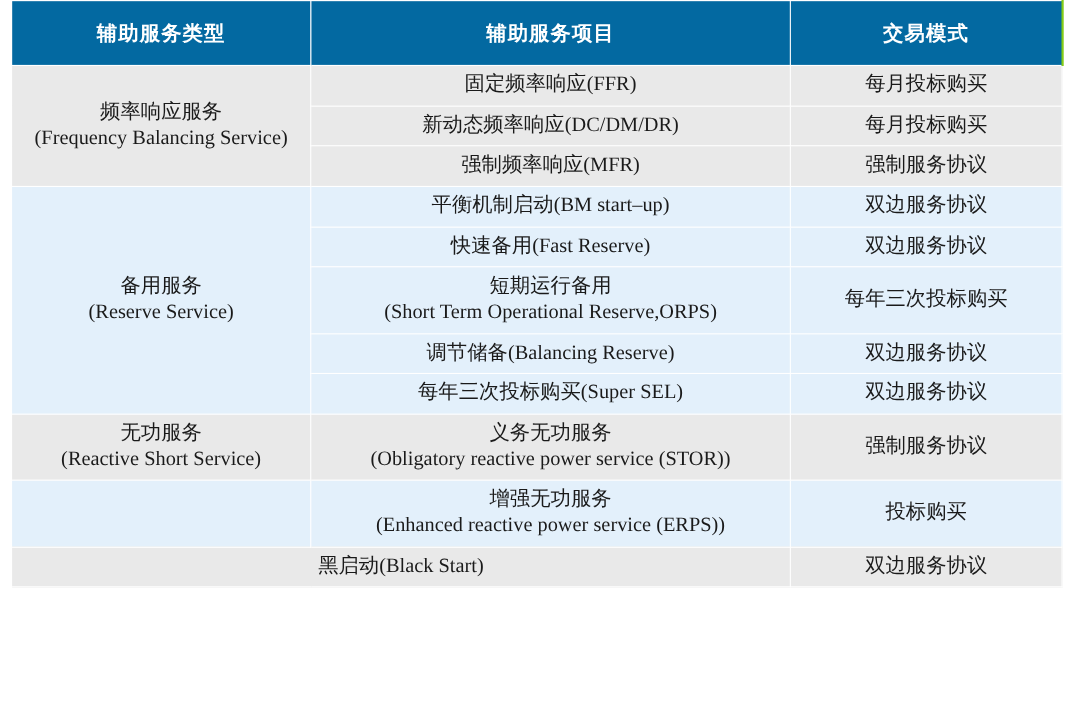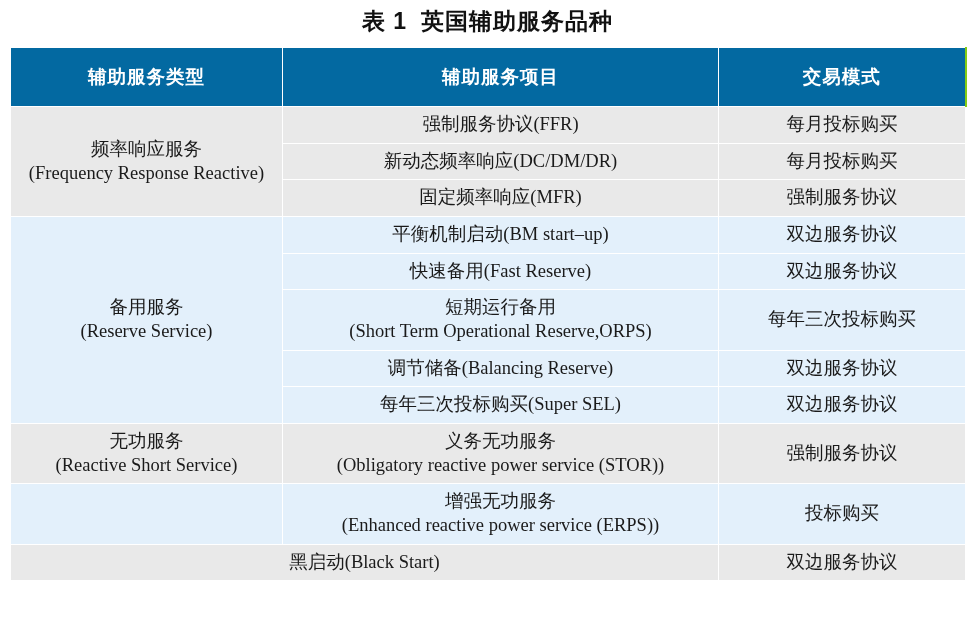--- a/index.html
+++ b/index.html
@@ -72,53 +72,50 @@
     font-size: 18.5px;
   }
   .two-line span { display: block; }
   td .line { display: block; }
 </style>
 </head>
 <body>
 
 <div class="page">
 
-  <div class="table-title">
-    <span class="title-num">表 1</span><span>英国辅助服务品种</span>
-  </div>
 
   <table class="aux">
     <colgroup>
       <col class="col-a">
         <col class="col-b">
         <col class="col-c">
     </colgroup>
     <thead>
       <tr>
         <th>辅助服务类型</th>
         <th>辅助服务项目</th>
         <th>交易模式</th>
       </tr>
     </thead>
     <tbody>
 
       <tr class="band-grey">
         <td class="cat two-line band-grey" rowspan="3">
           <span class="line">频率响应服务</span>
-          <span class="line">(Frequency Response Reactive)</span>
+          <span class="line">(Frequency Balancing Service)</span>
         </td>
-        <td class="band-grey">强制服务协议(FFR)</td>
+        <td class="band-grey">固定频率响应(FFR)</td>
         <td class="band-grey">每月投标购买</td>
       </tr>
       <tr class="band-grey">
         <td class="band-grey">新动态频率响应(DC/DM/DR)</td>
         <td class="band-grey">每月投标购买</td>
       </tr>
       <tr class="band-grey">
-        <td class="band-grey">固定频率响应(MFR)</td>
+        <td class="band-grey">强制频率响应(MFR)</td>
         <td class="band-grey">强制服务协议</td>
       </tr>
 
       <tr class="band-blue">
         <td class="cat two-line band-blue" rowspan="5">
           <span class="line">备用服务</span>
           <span class="line">(Reserve Service)</span>
         </td>
         <td class="band-blue">平衡机制启动(BM start–up)</td>
         <td class="band-blue">双边服务协议</td>

